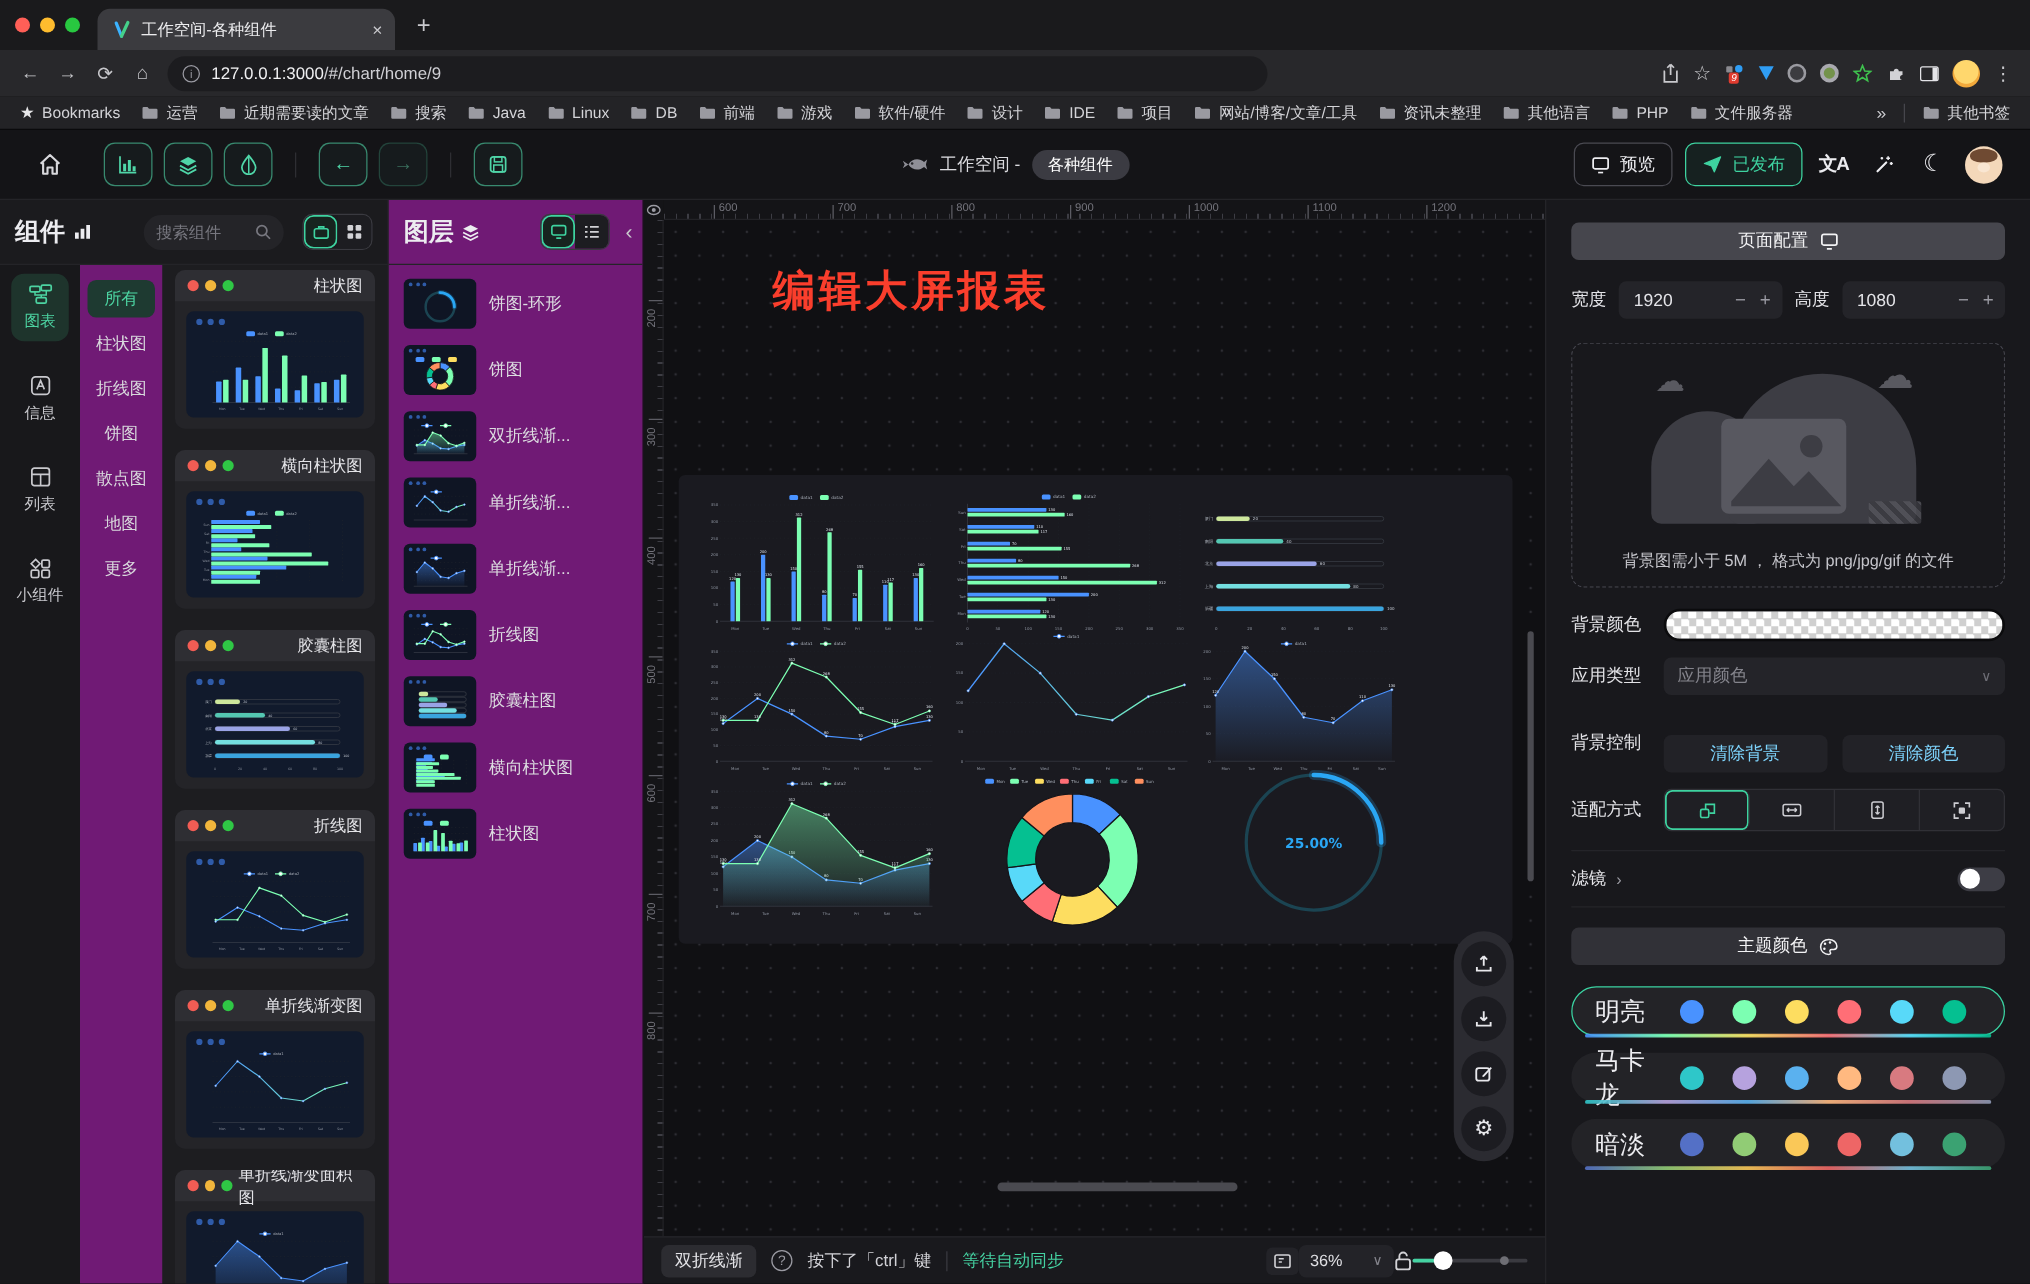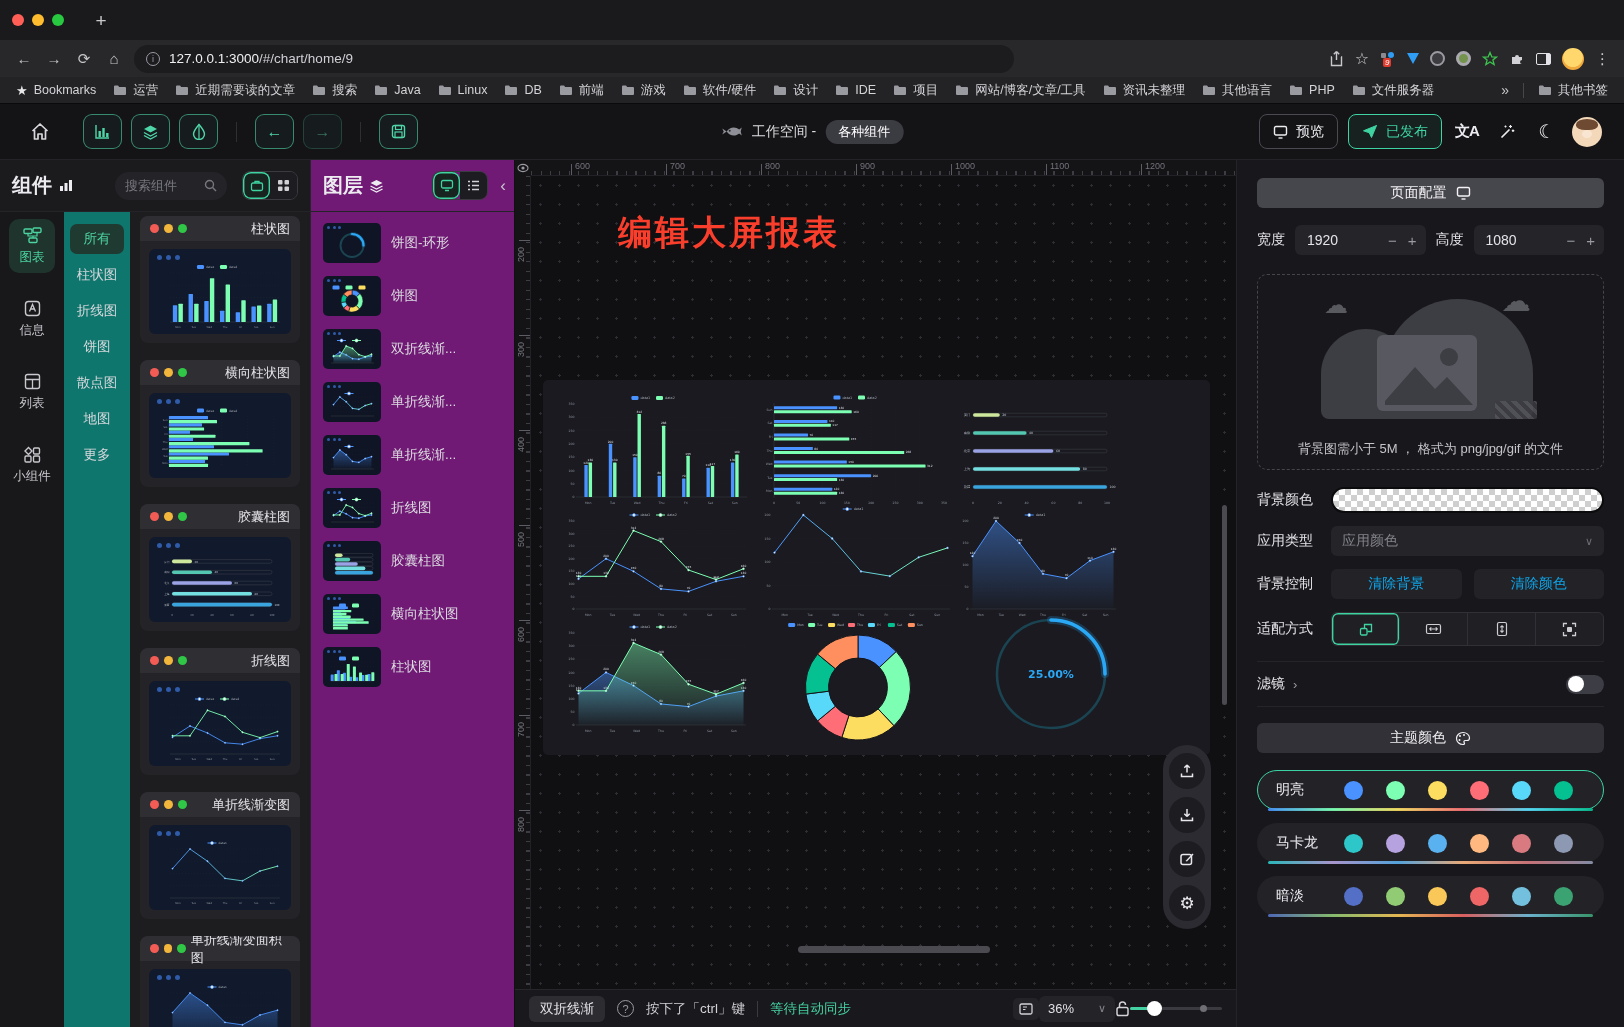--- a/index.html
+++ b/index.html
@@ -63,21 +63,21 @@
   .panel-title{font-size:20px;font-weight:bold;color:#ececf0;}
   .search{margin-left:auto;width:112px;height:28px;background:#242428;border-radius:14px;display:flex;align-items:center;padding:0 10px;color:#77777f;font-size:13px;gap:5px;}
   .search span{flex:1;}
   .view-toggle{display:flex;border:1px solid #3a3a40;border-radius:8px;overflow:hidden;margin-left:8px;flex:none;}
   .vt-btn{width:27px;height:27px;display:flex;align-items:center;justify-content:center;background:#1d1d21;}
   .vt-btn.active{box-shadow:inset 0 0 0 1.4px #3ed3a0;border-radius:8px;background:#17241f;}
   .left-body{flex:1;display:flex;overflow:hidden;}
   .rail{width:64px;background:#18181b;display:flex;flex-direction:column;align-items:center;gap:19px;padding-top:7px;}
   .rail-item{width:46px;padding:8px 0 7px;border-radius:10px;display:flex;flex-direction:column;align-items:center;gap:5px;font-size:12.5px;color:#c8c8cd;}
   .rail-item.active{background:#1e342c;color:#4cd3a1;}
-  .cats{width:66px;background:#0f766e;padding-top:12px;}
+  .cats{width:66px;background:#701a75;padding-top:12px;}
   .cat{width:54px;height:30px;border-radius:7px;display:flex;align-items:center;justify-content:center;font-size:13.5px;color:#d8d8dc;margin:0 auto 6px;}
   .cat.active{background:#1e3a31;color:#4cd3a1;}
   .cardcol{flex:1;background:#1d1d20;padding:4px 10px 0;display:flex;flex-direction:column;gap:17px;overflow:hidden;}
   .card{background:#242428;border-radius:8px;overflow:hidden;flex:none;}
   .card-head{height:25px;background:#2e2e33;display:flex;align-items:center;padding:0 10px;gap:5px;}
   .tl{width:9px;height:9px;border-radius:50%;}
   .tl-r{background:#f25c54;} .tl-y{background:#f2b63c;} .tl-g{background:#2fc745;}
   .card-title{margin-left:auto;font-size:13px;color:#e4e4e8;}
   .card-body{padding:8px 9px 9px;}
   .preview{background:#111a2c;border-radius:6px;height:85px;position:relative;padding:6px 8px;}
@@ -152,45 +152,53 @@
   .ph-blob{position:absolute;width:150px;height:120px;top:24px;left:50%;margin-left:-48px;background:#3d3d44;border-radius:75px 75px 8px 8px;}
   .ph-blob2{position:absolute;width:90px;height:90px;top:54px;left:50%;margin-left:-110px;background:#3d3d44;border-radius:45px 45px 8px 8px;}
   .ph-cloud{position:absolute;color:#595960;font-size:24px;}
   .ph-photo{position:absolute;width:100px;height:76px;top:60px;left:50%;transform:translateX(-54%);background:#585860;border-radius:6px;overflow:hidden;}
   .ph-hatch{position:absolute;right:66px;top:126px;width:42px;height:18px;background:repeating-linear-gradient(45deg,#55555c 0 4px,#3b3b41 4px 8px);border-radius:2px;opacity:.8;}
   .form-row{display:flex;align-items:center;gap:12px;margin-bottom:13px;font-size:14px;}
   .form-label{width:62px;flex:none;color:#e2e2e6;}
   .checker{flex:1;height:26px;border-radius:13px;background:repeating-conic-gradient(#ffffff 0% 25%,#cfcfcf 0% 50%) 0 0/12px 12px;border:2px solid #0b0b0d;}
   .select{flex:1;height:30px;background:#242429;border-radius:6px;display:flex;align-items:center;padding:0 11px;color:#84848c;}
   .select .chev{margin-left:auto;color:#6e6e76;font-size:11px;}
-  .ctl-btn{flex:1;height:30px;border-radius:6px;background:#222227;color:#0ea5e9;display:flex;align-items:center;justify-content:center;}
+  .ctl-btn{flex:1;height:30px;border-radius:6px;background:#222227;color:#7dd3fc;display:flex;align-items:center;justify-content:center;margin-top:19px;}
   .seg{flex:1;display:flex;border:1px solid #303036;border-radius:6px;overflow:hidden;background:#1f1f24;}
   .seg-btn{flex:1;height:32px;display:flex;align-items:center;justify-content:center;border-right:1px solid #303036;}
   .seg-btn:last-child{border-right:none;}
   .seg-btn.active{box-shadow:inset 0 0 0 1.4px #3ed3a0;border-radius:6px;}
   .filter-row{display:flex;align-items:center;gap:8px;height:46px;border-top:1px solid #242429;border-bottom:1px solid #242429;margin-bottom:16px;font-size:14px;}
   .filter-chev{color:#9a9aa2;font-size:13px;}
   .toggle{width:38px;height:19px;background:#3d3d45;border-radius:10px;margin-left:auto;position:relative;}
   .toggle:before{content:"";position:absolute;left:1.5px;top:1.5px;width:16px;height:16px;background:#fff;border-radius:50%;}
   .theme-btn{height:30px;background:#313137;border-radius:6px;display:flex;align-items:center;justify-content:center;gap:9px;font-size:14px;color:#f2f2f4;margin-bottom:17px;}
   .theme-row{position:relative;height:40px;background:#232327;border-radius:20px;display:flex;align-items:center;padding:0 18px;margin-bottom:13px;border:1px solid transparent;}
   .theme-row.active{border-color:#3bd3a2;}
-  .theme-name{font-size:14px;width:56px;flex:none;color:#ececf0;}
+  .theme-name{font-size:20px;width:56px;flex:none;color:#ececf0;}
   .theme-dots{flex:1;display:flex;justify-content:space-around;align-items:center;}
   .theme-dot{width:19px;height:19px;border-radius:50%;}
   .theme-underline{position:absolute;left:10px;right:10px;bottom:-2px;height:3px;border-radius:2px;opacity:.9;}
 </style>
 </head>
 <body>
 
 <div class="tabstrip">
   <div class="traffic">
     <span class="tdotmac" style="background:#ff5f57"></span>
     <span class="tdotmac" style="background:#febc2e"></span>
     <span class="tdotmac" style="background:#28c840"></span>
+  </div>
+  <div class="tab">
+    <svg width="15" height="15" viewBox="0 0 15 15">
+      <path d="M3 2.5 L7.2 13" stroke="#3bb3ff" stroke-width="2.6" stroke-linecap="round" fill="none"></path>
+      <path d="M7.2 13 L12.3 2" stroke="#45d08a" stroke-width="2.6" stroke-linecap="round" fill="none"></path>
+    </svg>
+    <span>工作空间-各种组件</span>
+    <span class="tab-close">×</span>
   </div>
   <div class="newtab">+</div>
 </div>
 
 <div class="navbar">
   <span class="nav-ic">←</span>
   <span class="nav-ic">→</span>
   <span class="nav-ic">⟳</span>
   <span class="nav-ic">⌂</span>
   <div class="url-pill">

